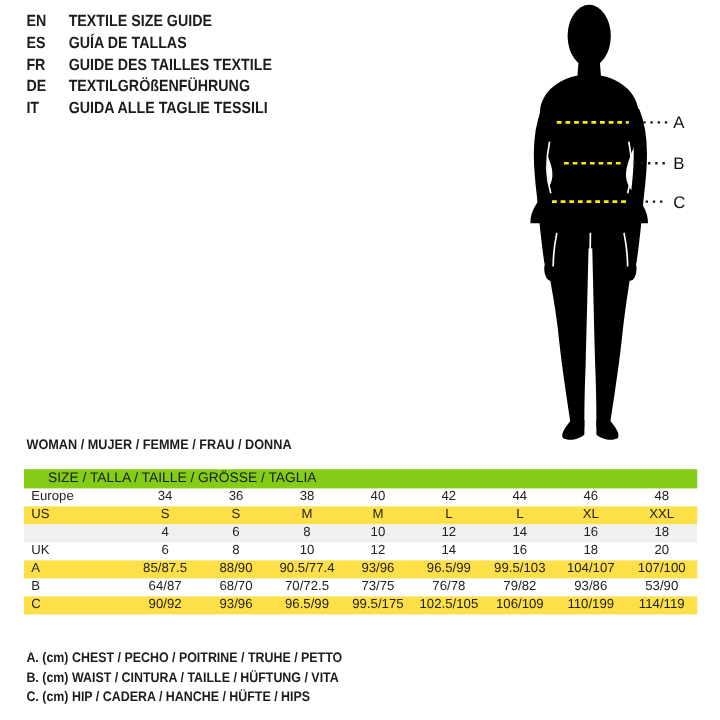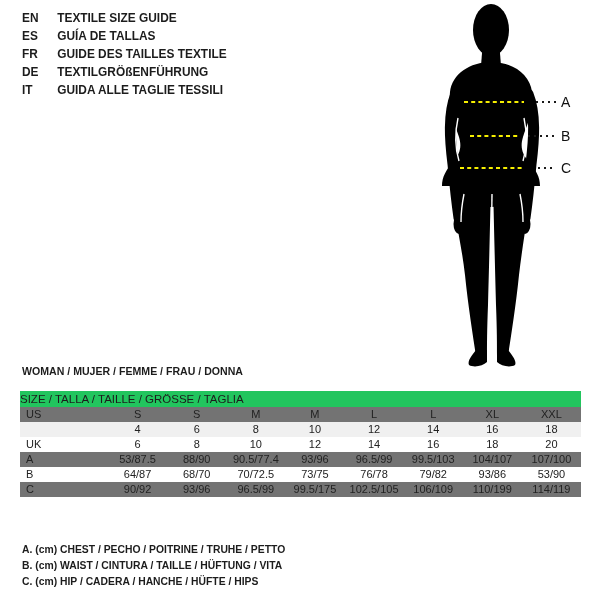--- a/index.html
+++ b/index.html
@@ -21,23 +21,23 @@
   .marker-letter{font-family:"Liberation Sans", sans-serif;font-size:14px;fill:#111;}
 
   
   .woman-title{
     position:absolute;left:22px;top:365px;font-size:11.5px;font-weight:bold;
     white-space:nowrap;transform:scaleX(0.92);transform-origin:0 0;
   }
 
   
   .sizetable{position:absolute;left:20px;top:391px;width:561px;font-size:11px;color:#222;}
-  .st-header{height:16px;line-height:16px;background:#22c55e;padding-left:0;font-size:11.5px;color:#1c1c1c;}
+  .st-header{height:16px;line-height:16px;background:#84cc16;padding-left:20px;font-size:11.5px;color:#1c1c1c;}
   .st-row{display:flex;height:15px;line-height:15px;}
-  .st-row.bg-gray{background:#737373;}
+  .st-row.bg-gray{background:#fde047;}
   .st-row.bg-lightgray{background:#f0f0f0;}
   .st-label{width:88px;padding-left:6px;box-sizing:border-box;}
   .st-cell{flex:1;text-align:center;}
 
   
   .legend{
     position:absolute;left:22px;top:541px;
     transform:scaleX(0.9);transform-origin:0 0;
   }
   .legend-line{font-size:11.5px;font-weight:bold;height:16px;line-height:16px;white-space:nowrap;}
@@ -103,20 +103,31 @@
     <line x1="60" y1="168" x2="124" y2="168" stroke="#f5ee00" stroke-width="2.2" stroke-dasharray="4 3.2"></line>
     <line x1="138" y1="168" x2="156" y2="168" stroke="#1a1a1a" stroke-width="2" stroke-dasharray="2 4"></line>
     <text class="marker-letter" x="161" y="173">C</text>
   </svg>
 
   <div class="woman-title">WOMAN / MUJER / FEMME / FRAU / DONNA</div>
 
   <div class="sizetable">
     <div class="st-header">SIZE / TALLA / TAILLE / GRÖSSE / TAGLIA</div>
     <div id="table-body">
+        <div class="st-row">
+          <span class="st-label">Europe</span>
+          <span class="st-cell">34</span>
+          <span class="st-cell">36</span>
+          <span class="st-cell">38</span>
+          <span class="st-cell">40</span>
+          <span class="st-cell">42</span>
+          <span class="st-cell">44</span>
+          <span class="st-cell">46</span>
+          <span class="st-cell">48</span>
+        </div>
         <div class="st-row bg-gray">
           <span class="st-label">US</span>
           <span class="st-cell">S</span>
           <span class="st-cell">S</span>
           <span class="st-cell">M</span>
           <span class="st-cell">M</span>
           <span class="st-cell">L</span>
           <span class="st-cell">L</span>
           <span class="st-cell">XL</span>
           <span class="st-cell">XXL</span>
@@ -138,21 +149,21 @@
           <span class="st-cell">8</span>
           <span class="st-cell">10</span>
           <span class="st-cell">12</span>
           <span class="st-cell">14</span>
           <span class="st-cell">16</span>
           <span class="st-cell">18</span>
           <span class="st-cell">20</span>
         </div>
         <div class="st-row bg-gray">
           <span class="st-label">A</span>
-          <span class="st-cell">53/87.5</span>
+          <span class="st-cell">85/87.5</span>
           <span class="st-cell">88/90</span>
           <span class="st-cell">90.5/77.4</span>
           <span class="st-cell">93/96</span>
           <span class="st-cell">96.5/99</span>
           <span class="st-cell">99.5/103</span>
           <span class="st-cell">104/107</span>
           <span class="st-cell">107/100</span>
         </div>
         <div class="st-row">
           <span class="st-label">B</span>

